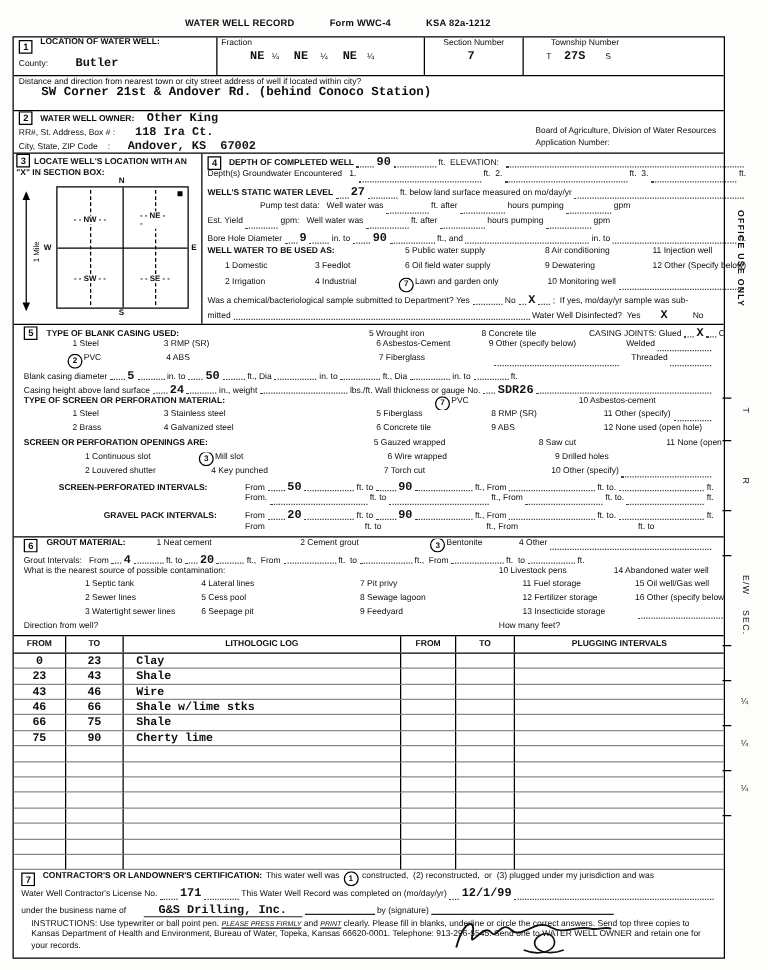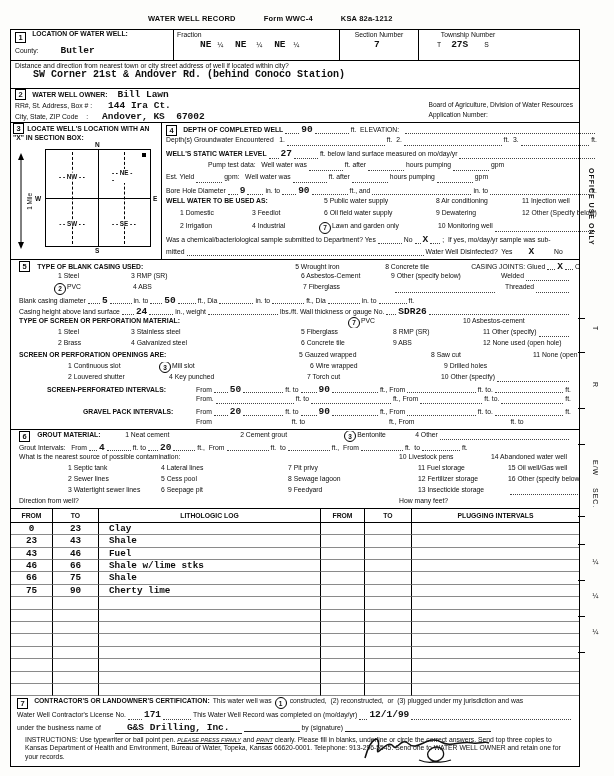--- a/index.html
+++ b/index.html
@@ -116,22 +116,22 @@
         <div class="hdr ctr">Township Number</div>
         <div class="line" style="height:14px"><span class="gap" style="flex: 0 0 14px;"></span><span class="ft">T</span><span class="gap" style="flex: 0 0 10px;"></span><span class="tv">27S</span><span class="gap" style="flex: 0 0 16px;"></span><span class="ft">S</span></div>
       </div>
     </div>
     <div class="s1b">
       <div class="q">Distance and direction from nearest town or city street address of well if located within city?</div>
       <div class="a">SW Corner 21st &amp; Andover Rd. (behind Conoco Station)</div>
     </div>
 
     <div class="s2">
-      <div class="line"><span class="secnum">2</span><span class="gap" style="flex: 0 0 3px;"></span><span class="fh">WATER WELL OWNER:</span><span class="gap" style="flex: 0 0 10px;"></span><span class="tv">Bill Lawn</span></div>
-      <div class="line"><span class="ft">RR#, St. Address, Box # :</span><span class="gap" style="flex: 0 0 16px;"></span><span class="tv">144 Ira Ct.</span></div>
+      <div class="line"><span class="secnum">2</span><span class="gap" style="flex: 0 0 3px;"></span><span class="fh">WATER WELL OWNER:</span><span class="gap" style="flex: 0 0 10px;"></span><span class="tv">Other King</span></div>
+      <div class="line"><span class="ft">RR#, St. Address, Box # :</span><span class="gap" style="flex: 0 0 16px;"></span><span class="tv">118 Ira Ct.</span></div>
       <div class="line"><span class="ft">City, State, ZIP Code</span><span class="gap" style="flex: 0 0 8px;"></span><span class="ft">:</span><span class="gap" style="flex: 0 0 14px;"></span><span class="tv">Andover, KS  67002</span></div>
       <div class="s2r">
         <div>Board of Agriculture, Division of Water Resources</div>
         <div>Application Number:</div>
       </div>
     </div>
 
     <div class="s34">
       <div class="s3">
         <div class="t3"><span class="secnum">3</span><span>LOCATE WELL'S LOCATION WITH AN "X" IN SECTION BOX:</span></div>
@@ -223,21 +223,21 @@
           <div class="cell c0">23</div>
           <div class="cell c1">43</div>
           <div class="cell c2">Shale</div>
           <div class="cell c3"></div>
           <div class="cell c4"></div>
           <div class="cell c5"></div>
         </div>
         <div class="logrow">
           <div class="cell c0">43</div>
           <div class="cell c1">46</div>
-          <div class="cell c2">Fuel</div>
+          <div class="cell c2">Wire</div>
           <div class="cell c3"></div>
           <div class="cell c4"></div>
           <div class="cell c5"></div>
         </div>
         <div class="logrow">
           <div class="cell c0">46</div>
           <div class="cell c1">66</div>
           <div class="cell c2">Shale w/lime stks</div>
           <div class="cell c3"></div>
           <div class="cell c4"></div>

